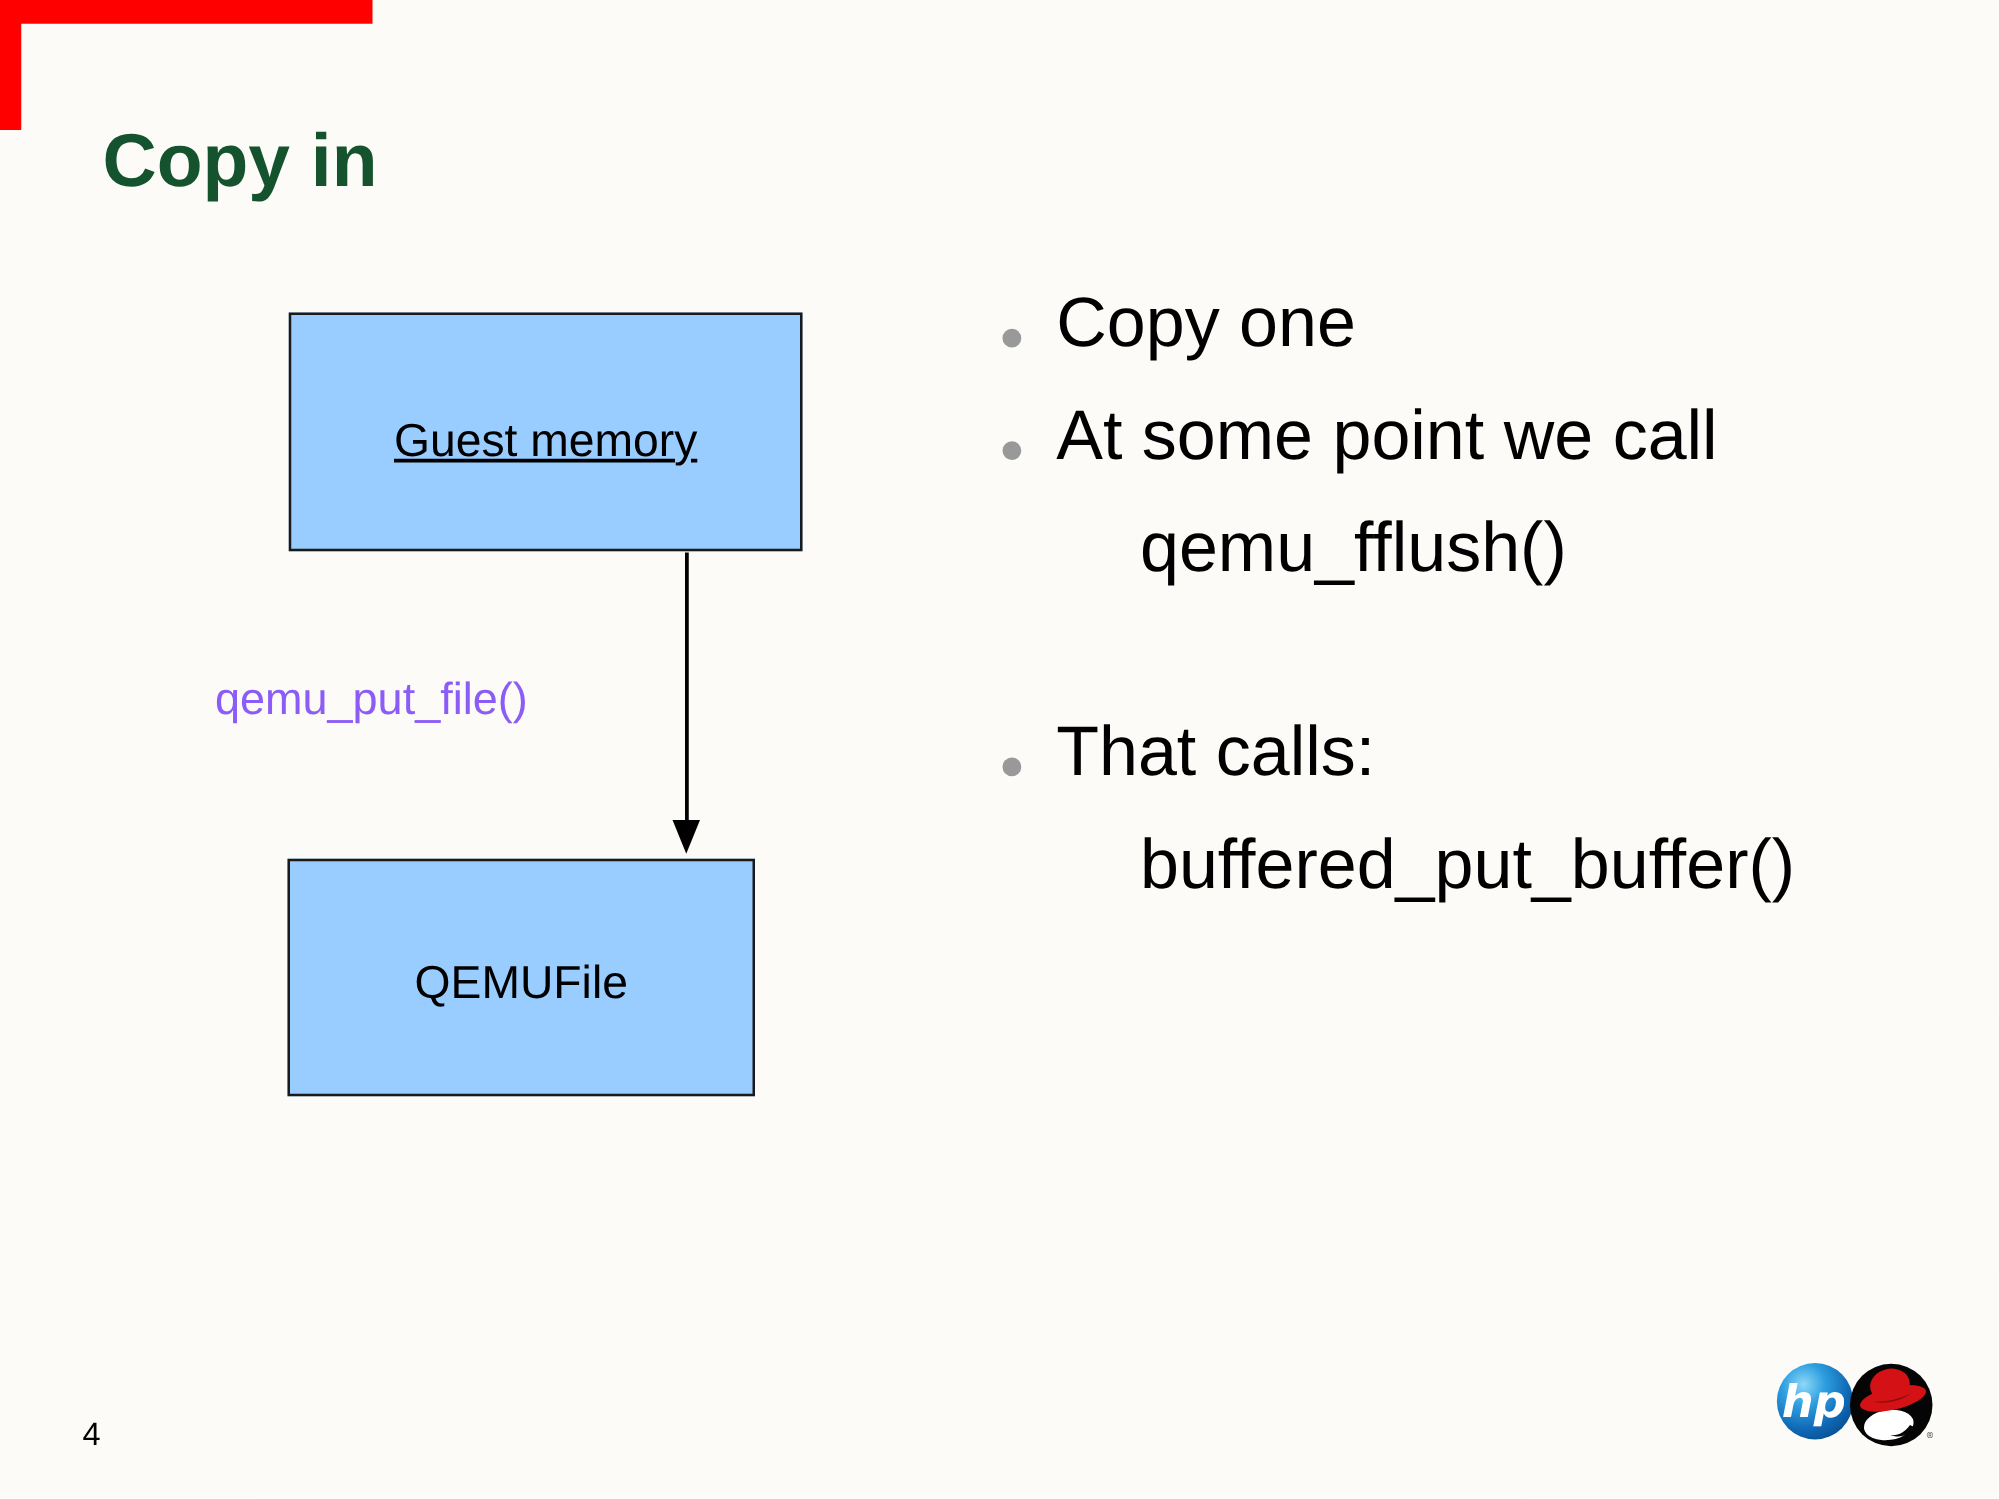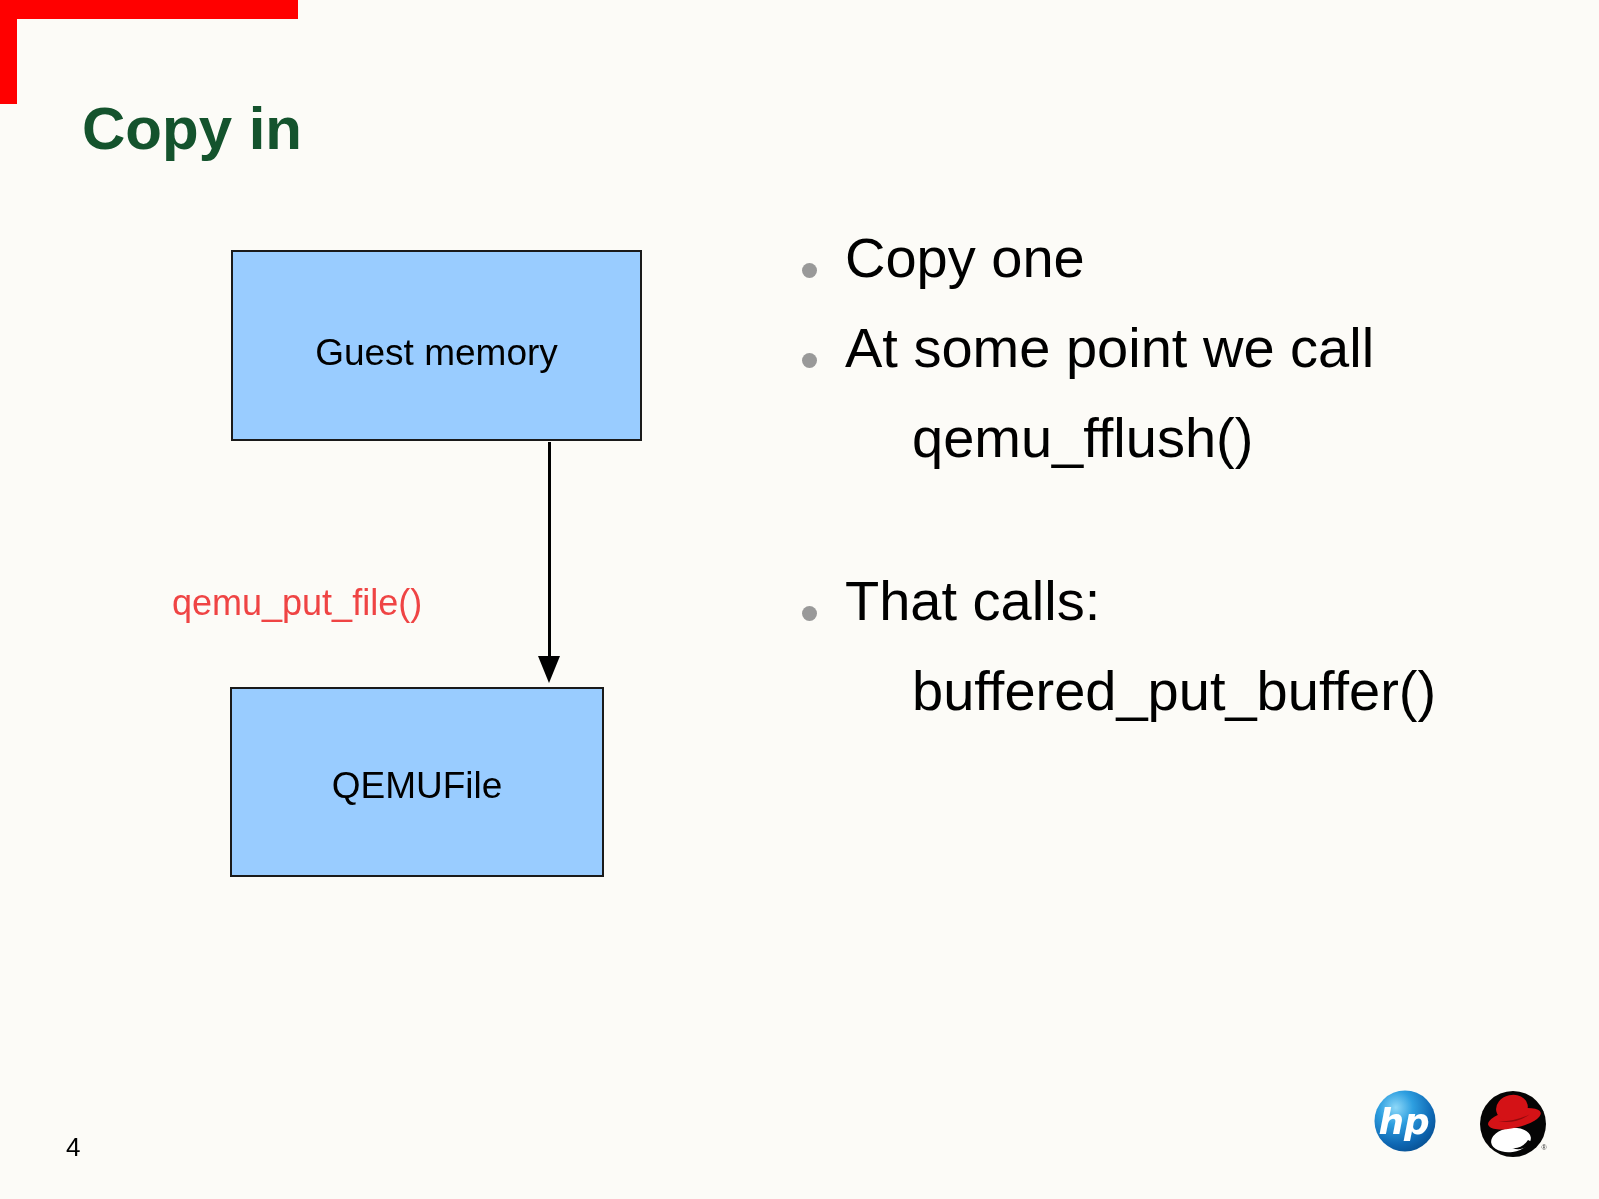--- a/index.html
+++ b/index.html
@@ -25,35 +25,35 @@
   }
 
   
   .dbox {
     background: #99ccff;
     border: 2px solid #1a1a1a;
     display: flex; align-items: center; justify-content: center;
     font-size: 37px; color: #000;
     box-sizing: border-box;
   }
-  .box-guest { left: 231px; top: 250px; width: 411px; height: 191px; padding-top: 14px; }
+  .box-guest { left: 231px; top: 250px; width: 411px; height: 191px; padding-top: 14px; text-decoration: underline; }
   .box-qemufile { left: 230px; top: 687px; width: 374px; height: 190px; padding-top: 8px; }
 
   
   .arrow-line { left: 548px; top: 442px; width: 3px; height: 216px; background: #000; }
   .arrow-head {
     left: 538px; top: 656px;
     width: 0; height: 0;
     border-left: 11px solid transparent;
     border-right: 11px solid transparent;
     border-top: 27px solid #000;
   }
   .arrow-label {
     left: 172px; top: 541px;
-    font-size: 36px; color: #ef4444; line-height: 1; white-space: nowrap; margin-top: 44px;
+    font-size: 36px; color: #8b5cf6; line-height: 1; white-space: nowrap;
   }
 
   
   .bullets { left: 780px; top: 225px; width: 790px; }
   .brow {
     position: relative;
     height: 90px;
     display: flex; 
     font-size: 56px; color: #000;
     white-space: nowrap;
@@ -65,21 +65,21 @@
     position: absolute;
     left: 22px; top: 50%;
     width: 15px; height: 15px;
     margin-top: -7px;
     border-radius: 50%;
     background: #999999;
   }
 
   
   .page-num { left: 66px; top: 1134px; font-size: 26px; color: #000; line-height: 1; }
-  .hp-logo { left: 1374px; top: 1090px; }
+  .hp-logo { left: 1421px; top: 1090px; }
   .rh-logo { left: 1478px; top: 1088px; }
 </style>
 </head>
 <body>
 
 <div class="slide">
 
   <div class="abs red-top"></div>
   <div class="abs red-left"></div>
 

